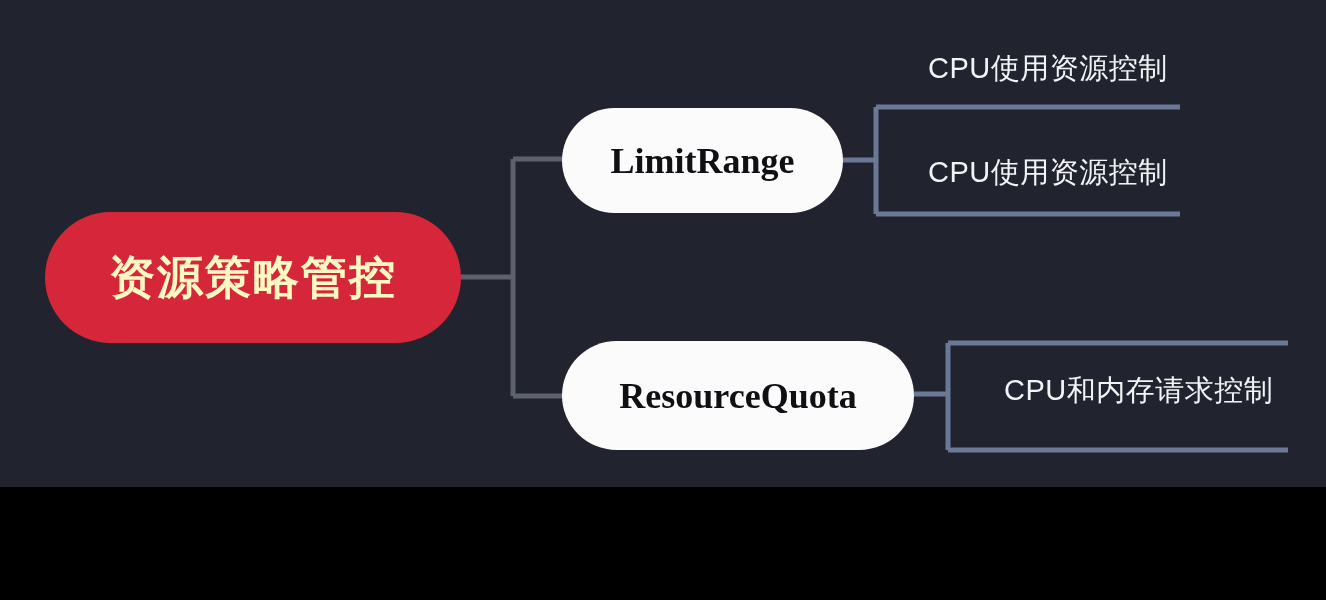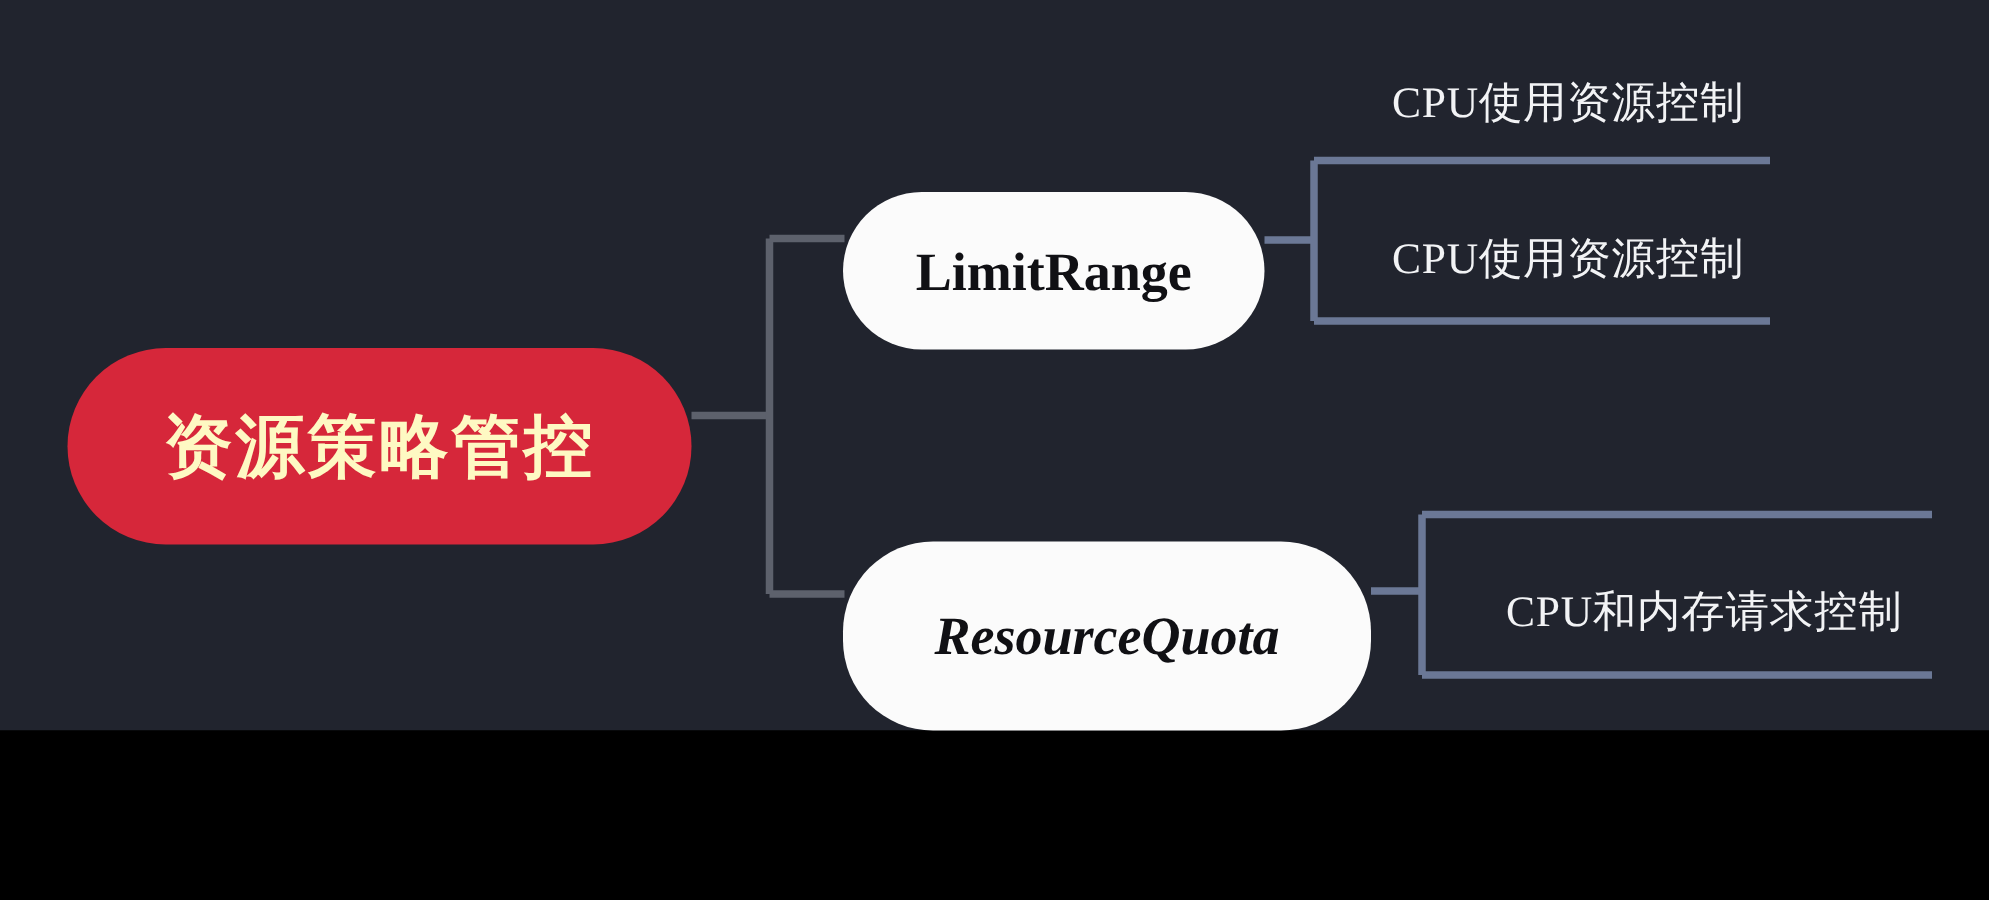--- a/index.html
+++ b/index.html
@@ -41,21 +41,20 @@
     height: 600px;
   }
   
   .node {
     position: absolute;
     display: flex;
     align-items: center;
     justify-content: center;
     box-sizing: border-box;
     text-align: center;
-    margin-top: 20px;
   }
   .node-root {
     left: 45px;
     top: 212px;
     width: 416px;
     height: 131px;
     border-radius: 66px;
     background: #d6273a;
     color: #fef9c3;
     font-size: 46px;
@@ -74,37 +73,36 @@
     left: 562px;
     top: 108px;
     width: 281px;
     height: 105px;
     font-size: 36px;
   }
   .node-resourcequota {
     left: 562px;
     top: 341px;
     width: 352px;
-    height: 126px;
+    height: 109px;
     font-size: 36px;
-    font-style: italic;
   }
   
   .leaf-label {
     position: absolute;
     color: #f2f3f5;
     font-size: 29px;
     white-space: nowrap;
-    font-family: Liberation Serif, serif;
+    font-family: Liberation Sans, sans-serif;
     letter-spacing: 0.5px;
   }
   .leaf-1 { left: 928px; top: 49px; }
   .leaf-2 { left: 928px; top: 153px; }
   .leaf-3 { left: 1004px; top: 285px; }
-  .leaf-4 { left: 1004px; top: 388px; }
+  .leaf-4 { left: 1004px; top: 371px; }
   
   .watermark {
     position: absolute;
     left: 1150px;
     top: 570px;
     color: #6f7076;
     font-size: 17px;
     white-space: nowrap;
     opacity: 0.85;
     font-family: "DejaVu Sans", "Liberation Sans", sans-serif;

